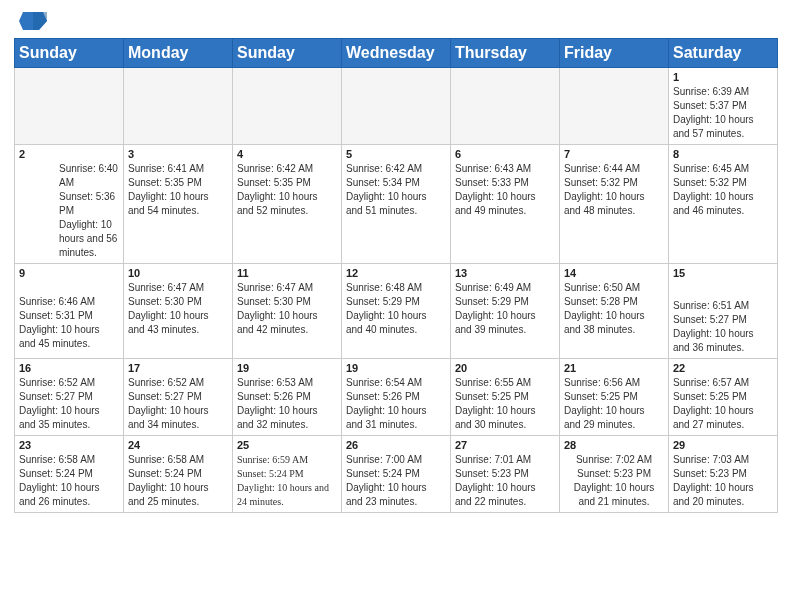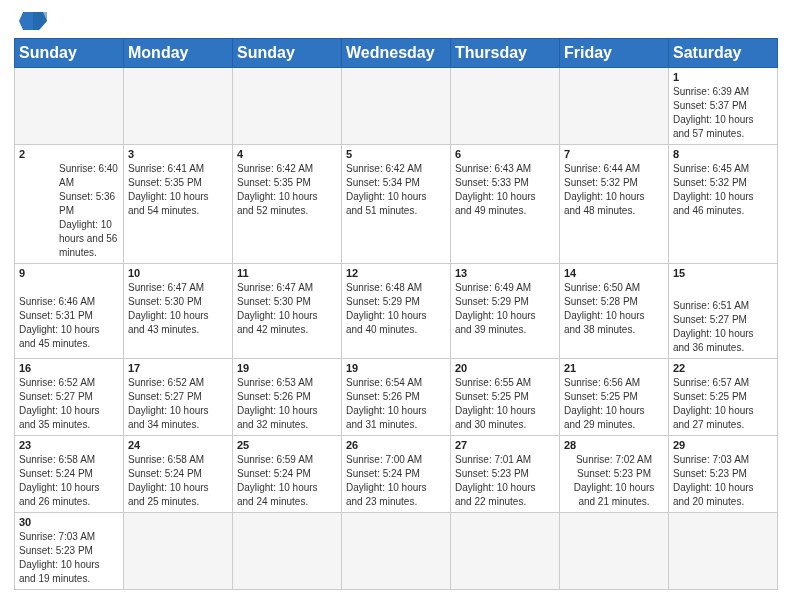--- a/index.html
+++ b/index.html
@@ -288,21 +288,21 @@
 Daylight: 10 hours and 26 minutes.</div>
           </td>
           <td>
             <span class="day-num">24</span>
             <div class="day-info" style="white-space: pre-line;">Sunrise: 6:58 AM
 Sunset: 5:24 PM
 Daylight: 10 hours and 25 minutes.</div>
           </td>
           <td>
             <span class="day-num">25</span>
-            <div class="day-info" style="white-space: pre-line;">Sunrise: 6:59 AM
+            <div class="day-info" style="white-space: pre-line; font-family: Liberation Serif, serif;">Sunrise: 6:59 AM
 Sunset: 5:24 PM
 Daylight: 10 hours and 24 minutes.</div>
           </td>
           <td>
             <span class="day-num">26</span>
             <div class="day-info" style="white-space: pre-line;">Sunrise: 7:00 AM
 Sunset: 5:24 PM
 Daylight: 10 hours and 23 minutes.</div>
           </td>
           <td>
@@ -316,30 +316,16 @@
             <div class="day-info" style="white-space: pre-line; text-align: center;">Sunrise: 7:02 AM
 Sunset: 5:23 PM
 Daylight: 10 hours and 21 minutes.</div>
           </td>
           <td>
             <span class="day-num">29</span>
             <div class="day-info" style="white-space: pre-line;">Sunrise: 7:03 AM
 Sunset: 5:23 PM
 Daylight: 10 hours and 20 minutes.</div>
           </td>
-        </tr>
-        <tr>
-          <td class="last-row">
-            <span class="day-num">30</span>
-            <div class="day-info" style="white-space: pre-line;">Sunrise: 7:03 AM
-Sunset: 5:23 PM
-Daylight: 10 hours and 19 minutes.</div>
-          </td>
-          <td class="empty last-row"></td>
-          <td class="empty last-row"></td>
-          <td class="empty last-row"></td>
-          <td class="empty last-row"></td>
-          <td class="empty last-row"></td>
-          <td class="empty last-row"></td>
         </tr>
       </tbody>
   </table>
 </div>
 
 </body></html>

